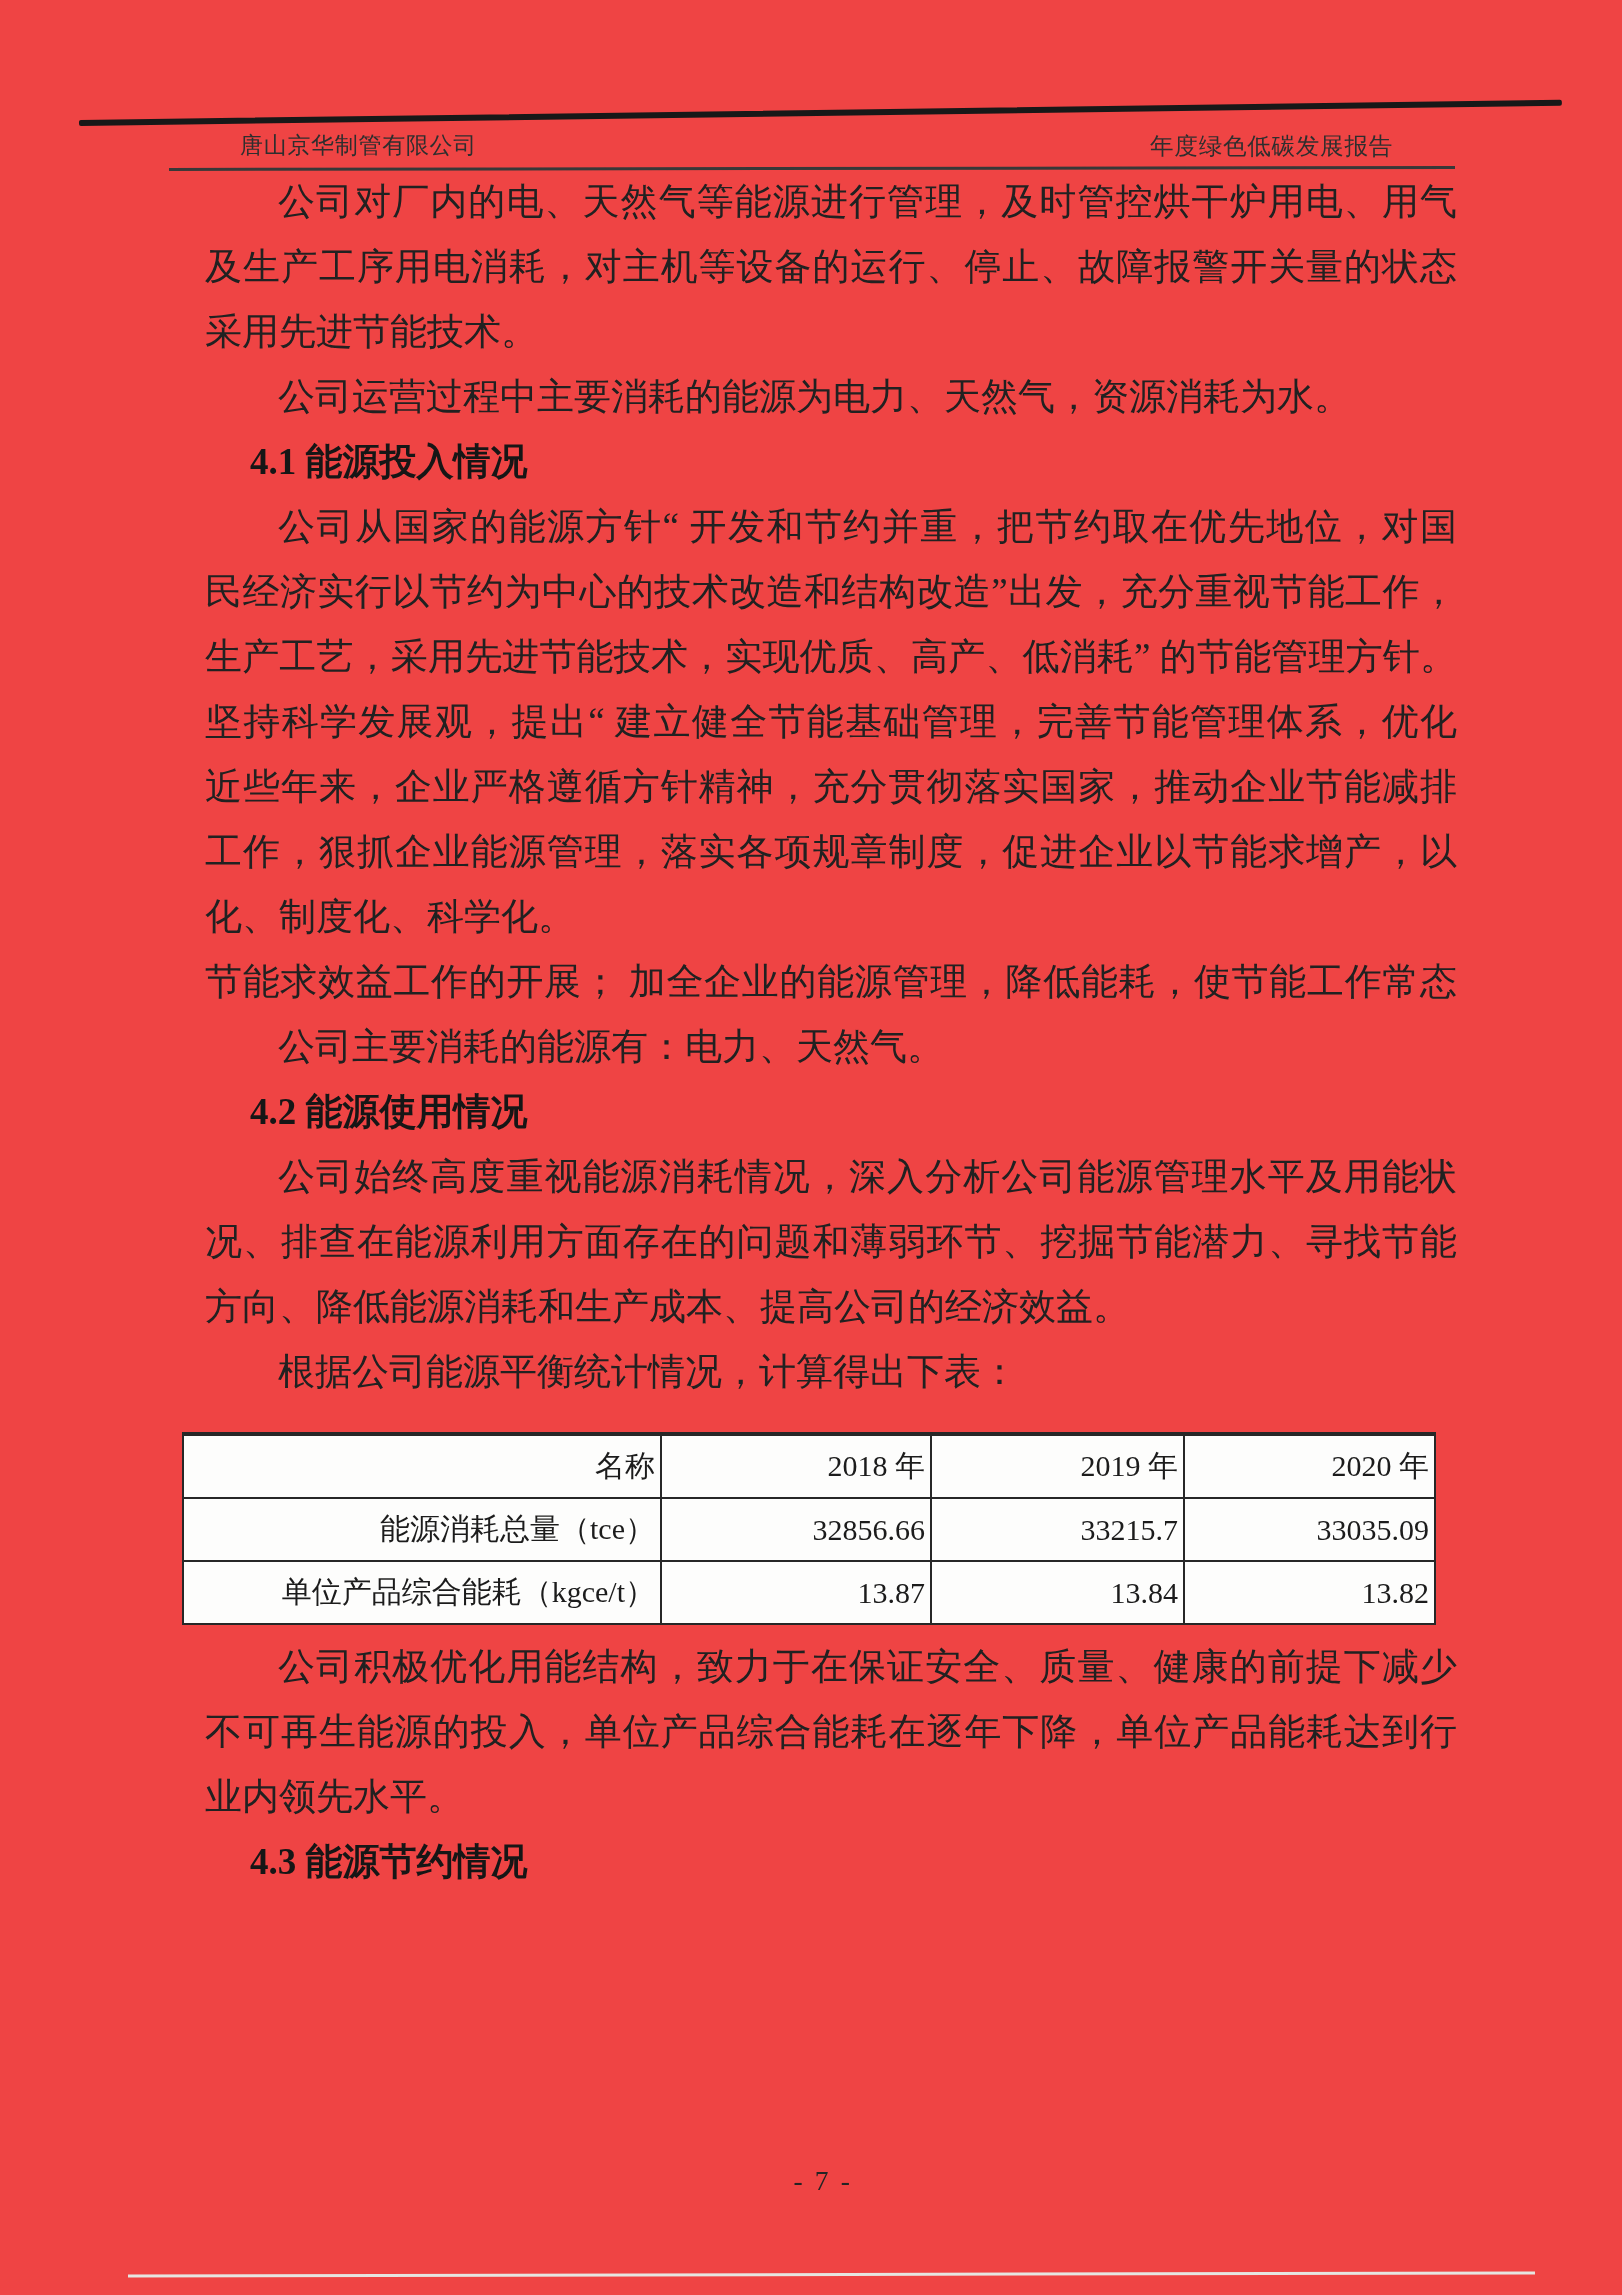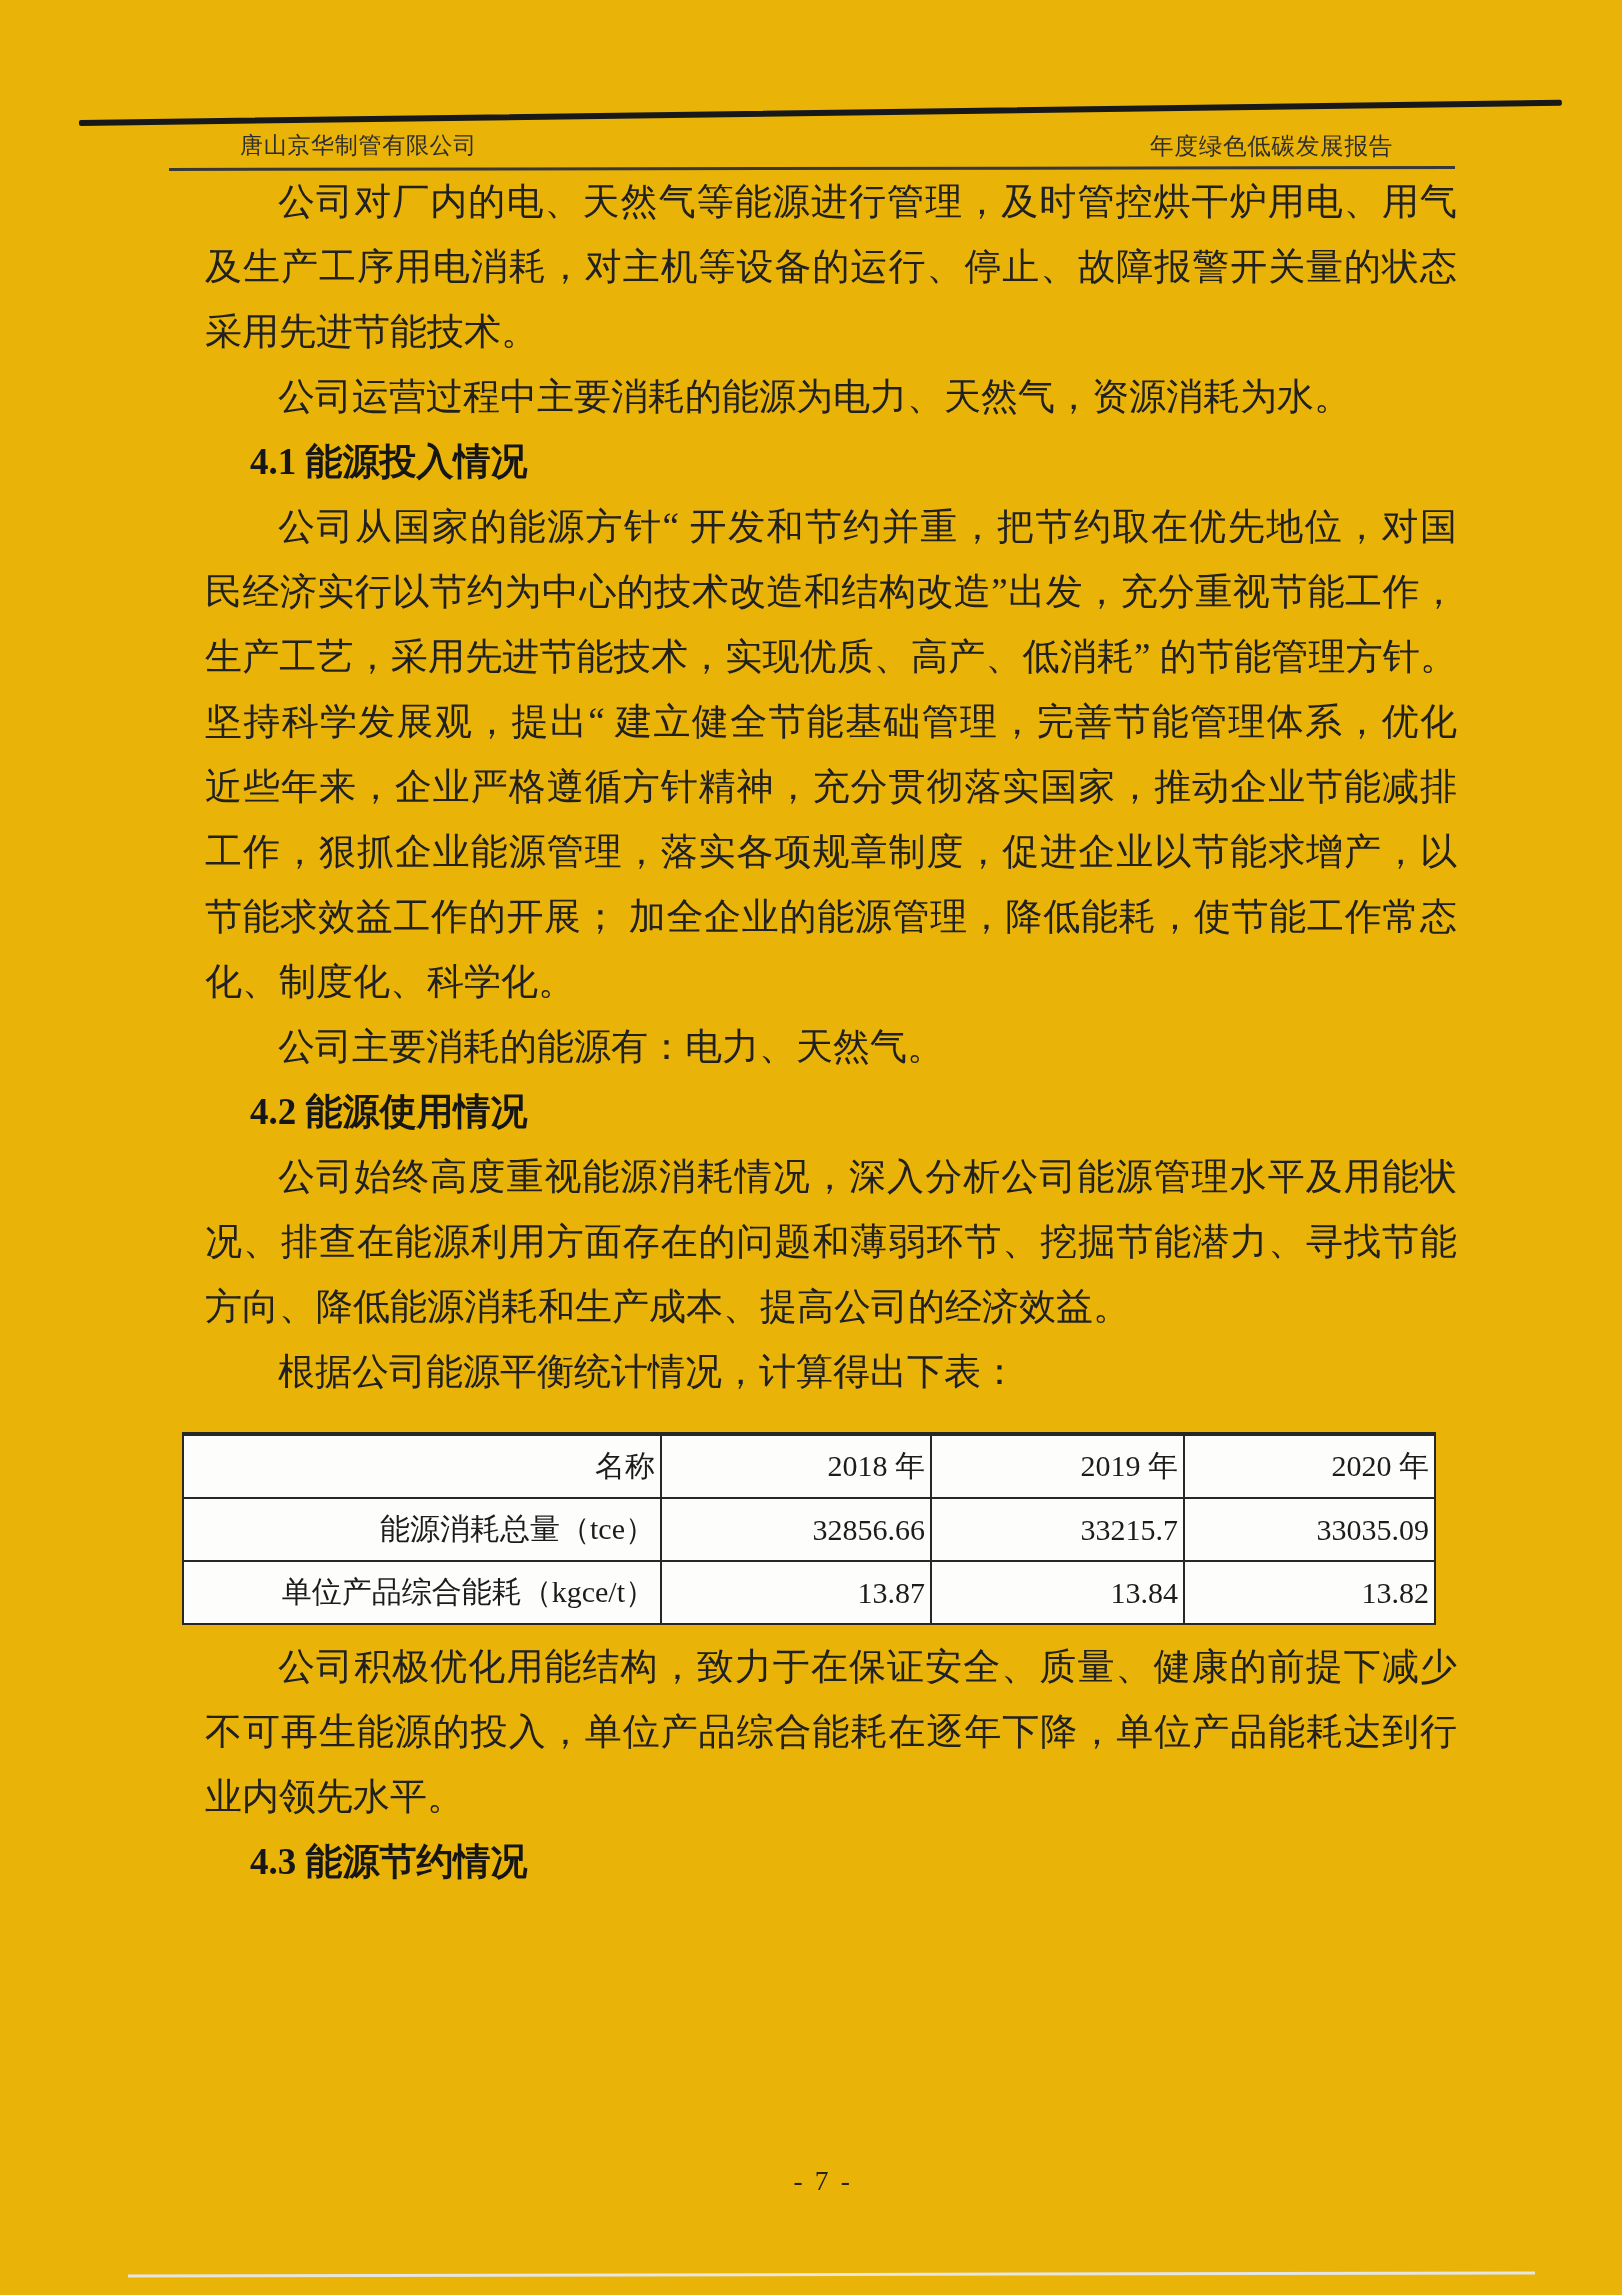--- a/index.html
+++ b/index.html
@@ -1,20 +1,20 @@
 <!DOCTYPE html>
 <html style="font-size:10.5px"><head>
 <meta charset="utf-8">
 <style>
   html, body { margin: 0; padding: 0; background: #ffffff; }
   .page {
     position: relative;
     width: 1623px;
     height: 2295px;
-    background: #eab308;
+    background: #ef4444;
     overflow: hidden;
     font-family: "Liberation Serif", "DejaVu Serif", serif;
     color: #1e1e1e;
   }
   
   .scan-line-top {
     position: absolute;
     left: 79px; top: 120px;
     width: 1483px; height: 5.9px;
     background: #181818;
@@ -140,22 +140,22 @@
         <div class="line first">公司运营过程中主要消耗的能源为电力、天然气，资源消耗为水。</div>
       </div>
       <div class="heading">4.1 能源投入情况</div>
       <div>
         <div class="line first fill">公司从国家的能源方针“ 开发和节约并重，把节约取在优先地位，对国</div>
         <div class="line fill">民经济实行以节约为中心的技术改造和结构改造”出发，充分重视节能工作，</div>
         <div class="line fill">生产工艺，采用先进节能技术，实现优质、高产、低消耗” 的节能管理方针。</div>
         <div class="line fill">坚持科学发展观，提出“ 建立健全节能基础管理，完善节能管理体系，优化</div>
         <div class="line fill">近些年来，企业严格遵循方针精神，充分贯彻落实国家，推动企业节能减排</div>
         <div class="line fill">工作，狠抓企业能源管理，落实各项规章制度，促进企业以节能求增产，以</div>
+        <div class="line">化、制度化、科学化。</div>
         <div class="line fill">节能求效益工作的开展；  加全企业的能源管理，降低能耗，使节能工作常态</div>
-        <div class="line">化、制度化、科学化。</div>
       </div>
       <div>
         <div class="line first">公司主要消耗的能源有：电力、天然气。</div>
       </div>
       <div class="heading">4.2 能源使用情况</div>
       <div>
         <div class="line first fill">公司始终高度重视能源消耗情况，深入分析公司能源管理水平及用能状</div>
         <div class="line fill">况、排查在能源利用方面存在的问题和薄弱环节、挖掘节能潜力、寻找节能</div>
         <div class="line">方向、降低能源消耗和生产成本、提高公司的经济效益。</div>
       </div>

